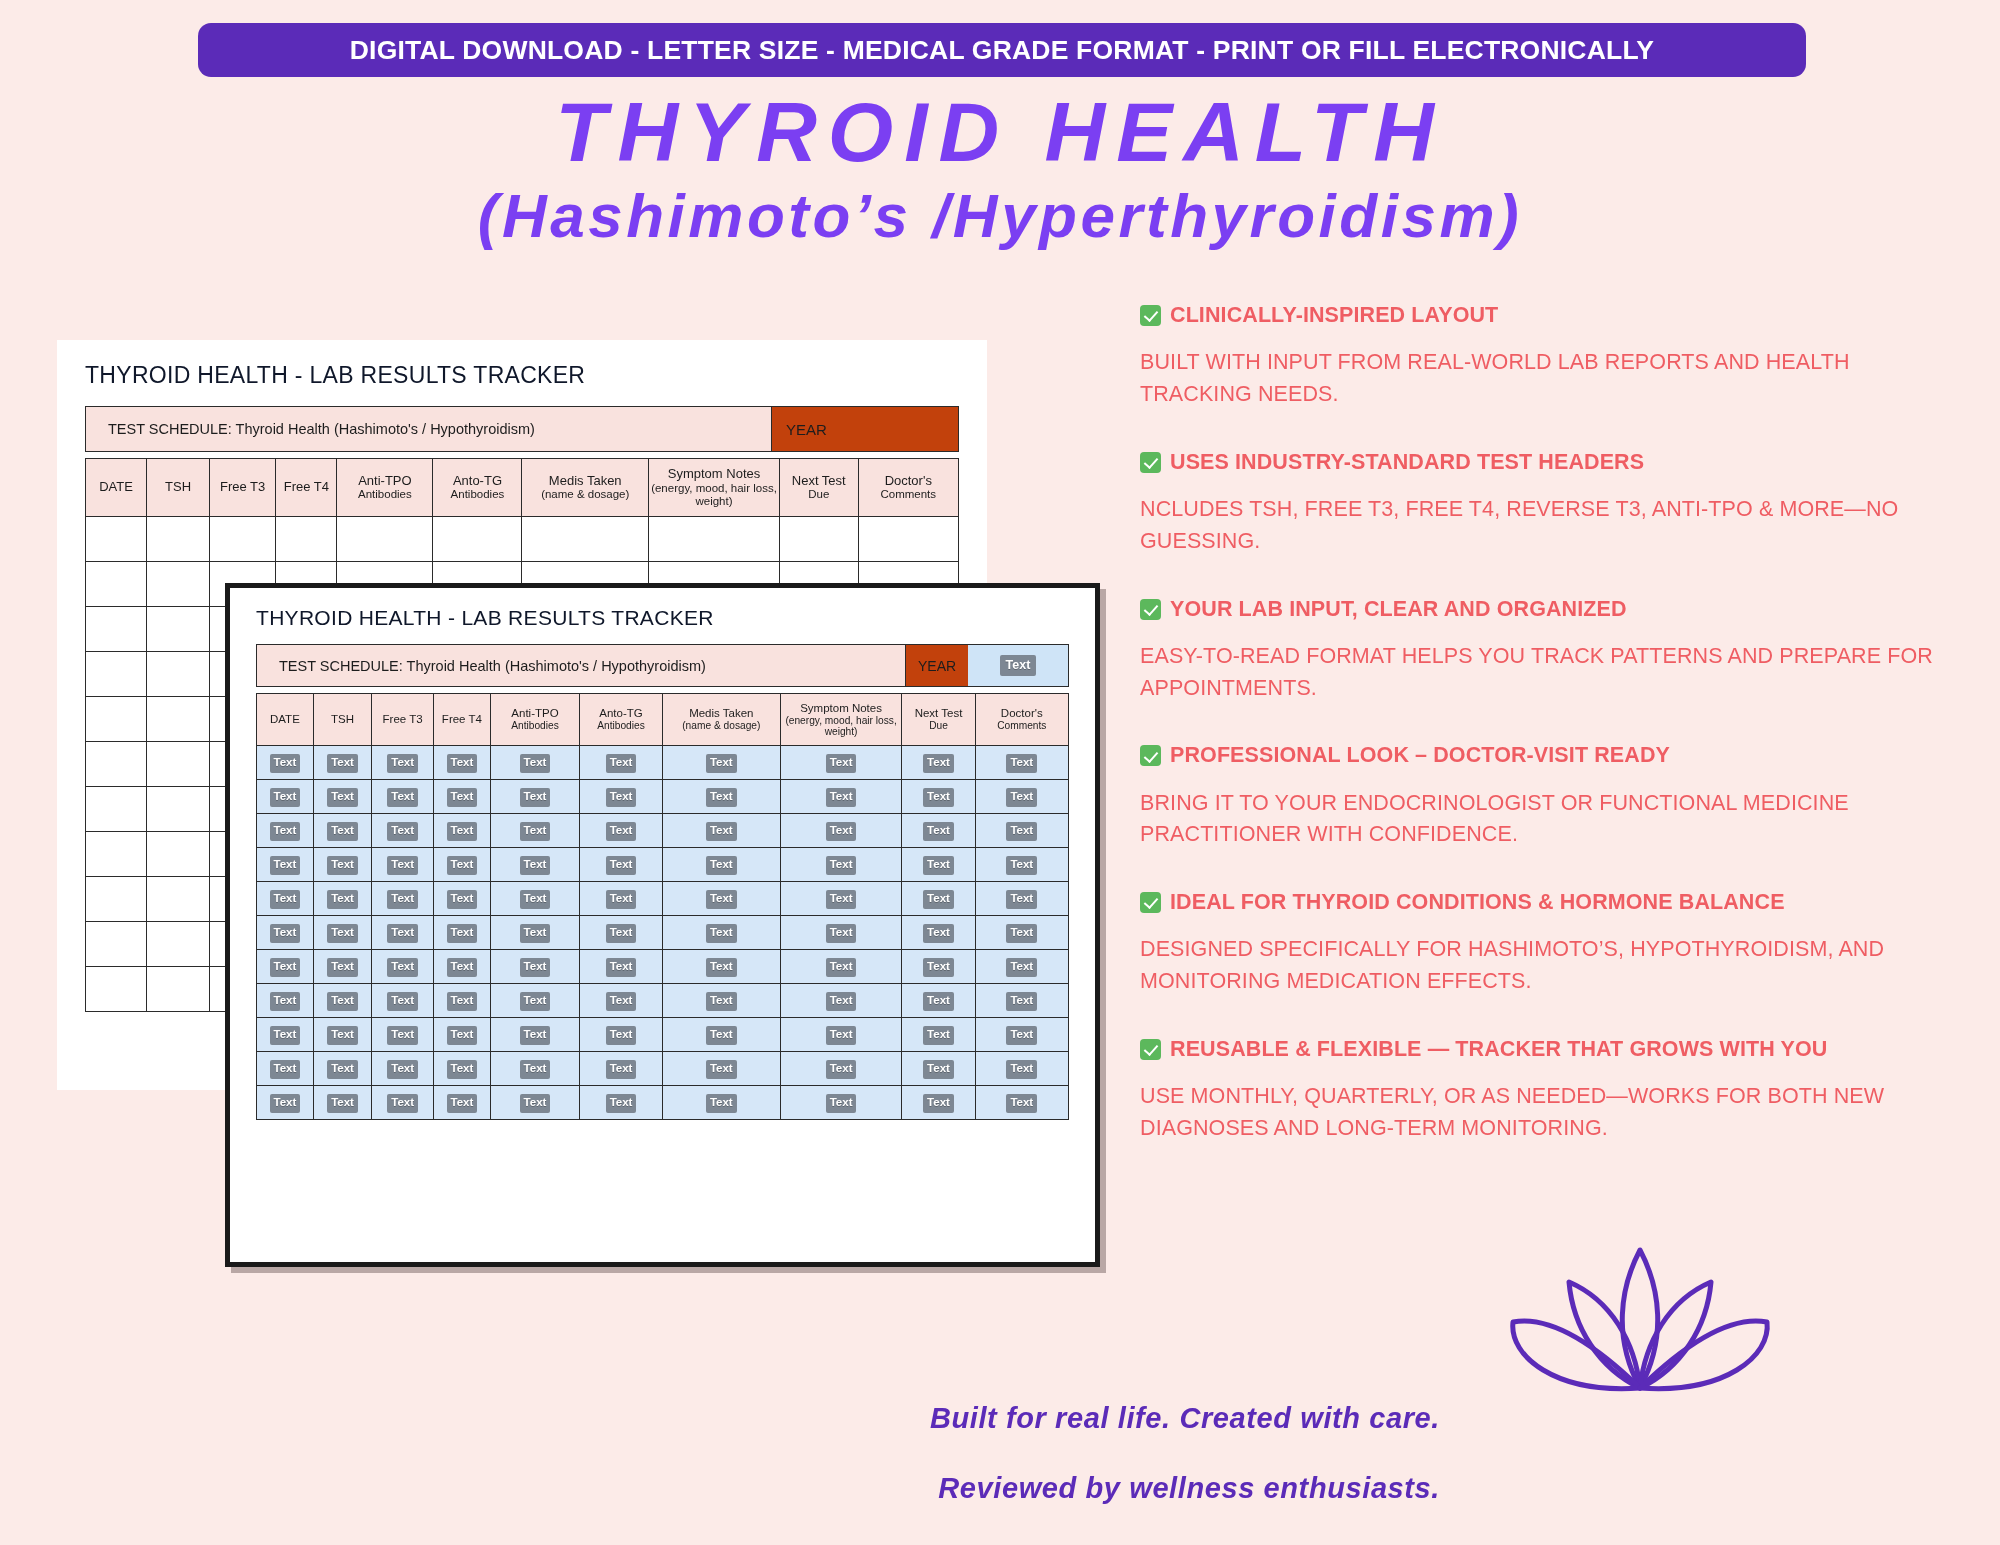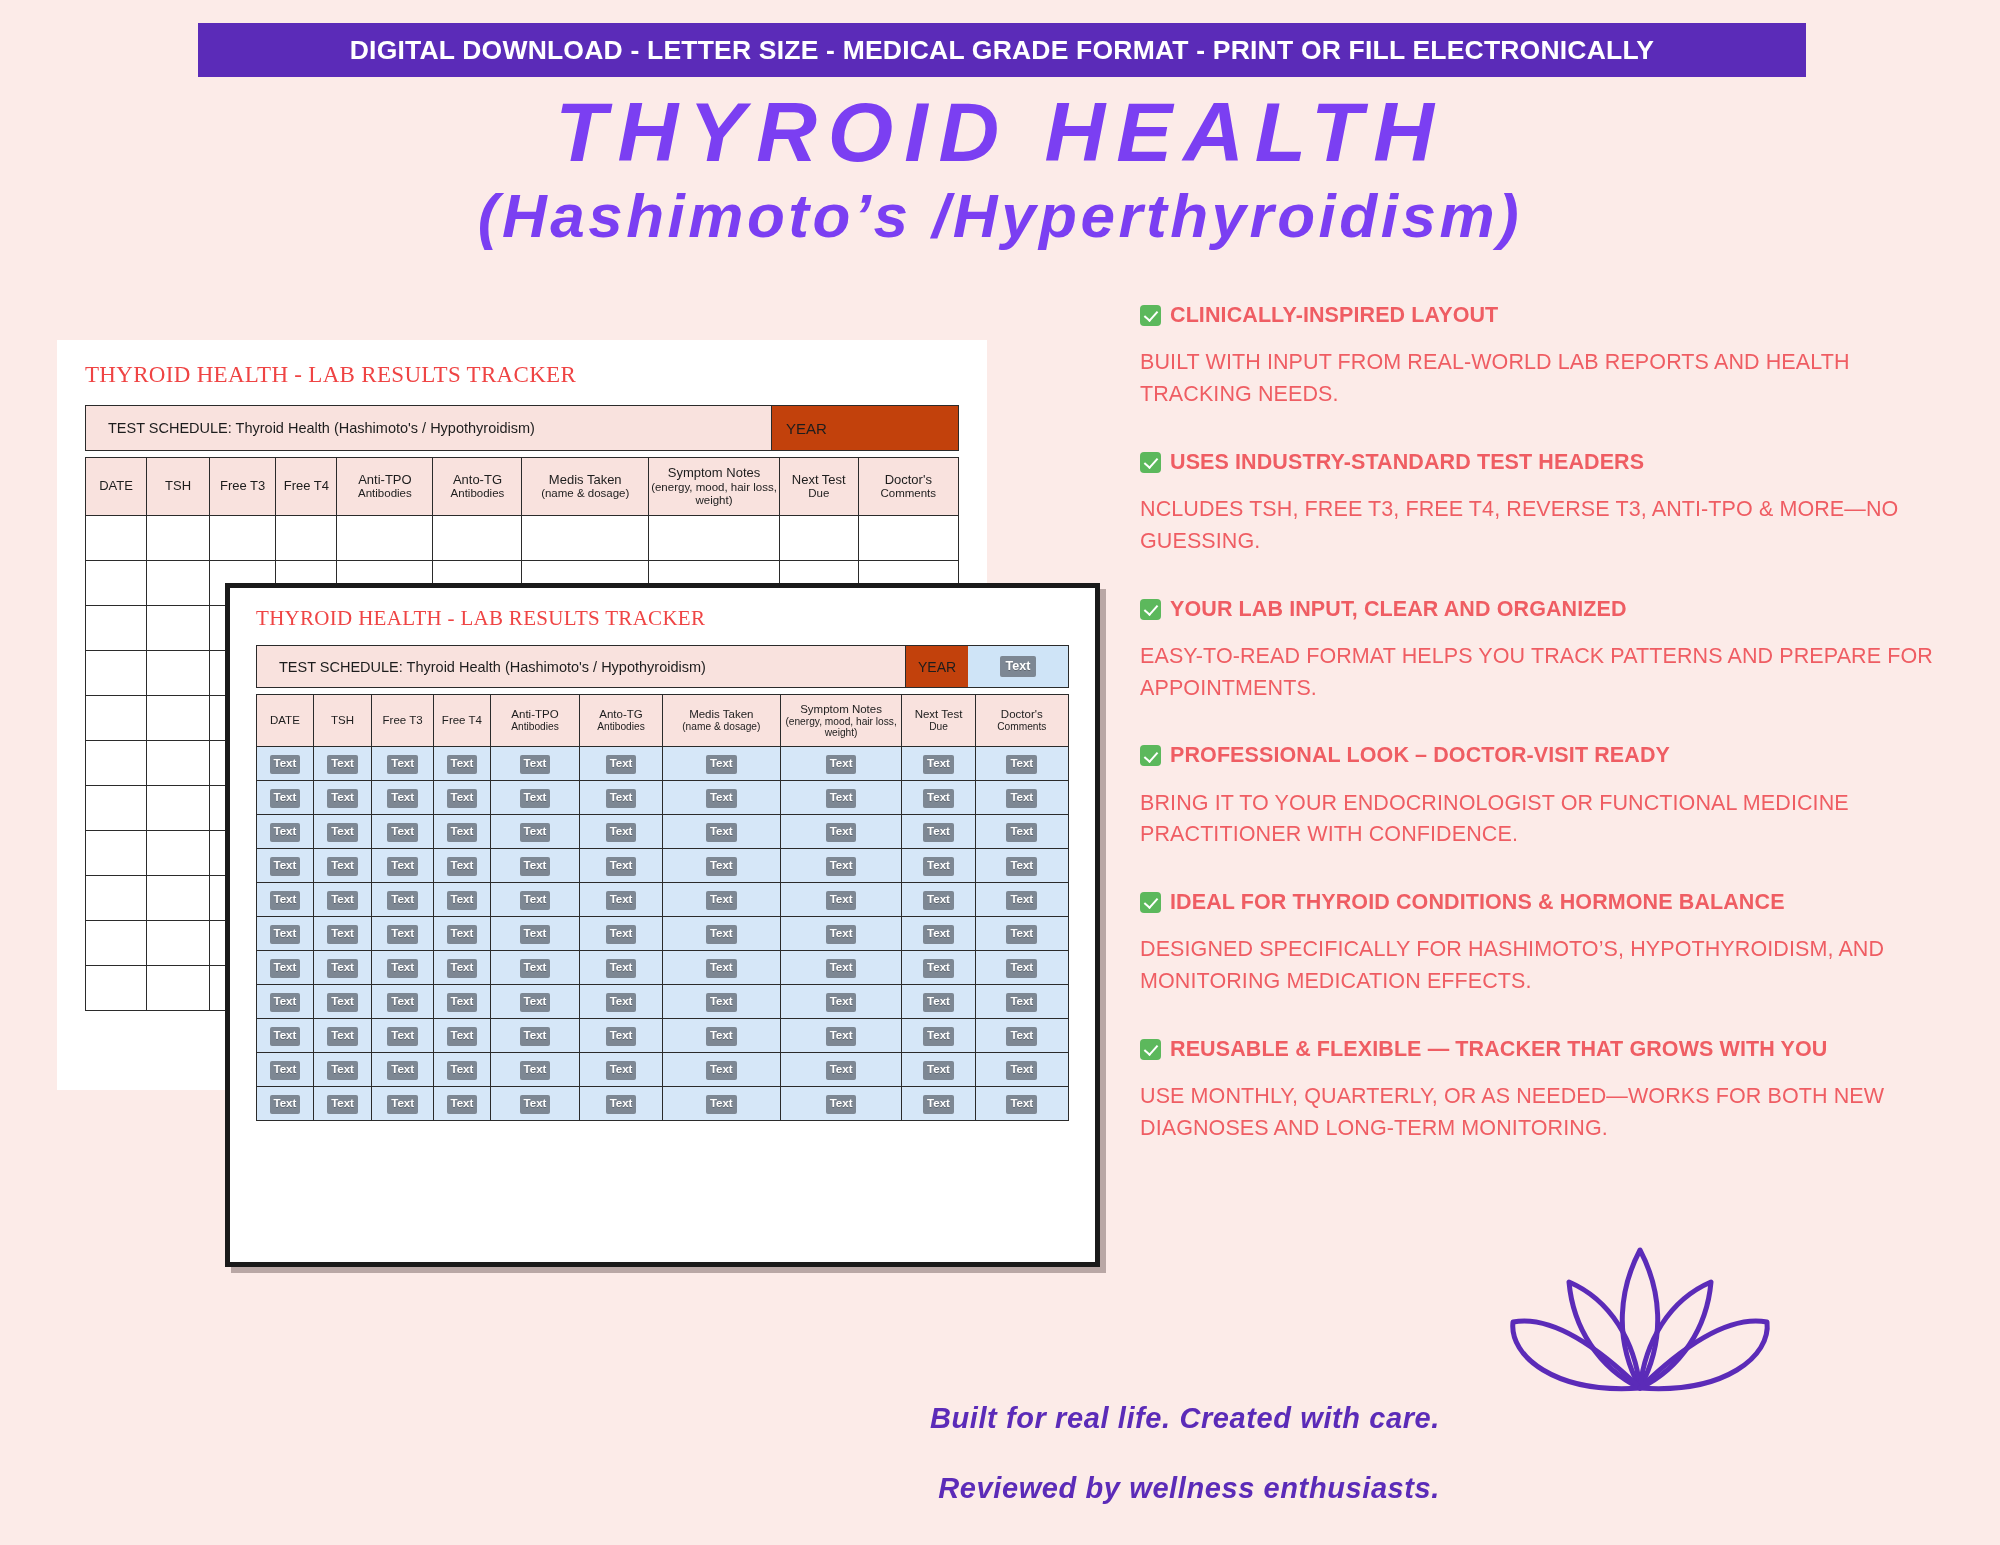--- a/index.html
+++ b/index.html
@@ -9,21 +9,21 @@
     font-family: "Liberation Sans", sans-serif;
     overflow: hidden;
   }
   #stage { position: relative; width: 2000px; height: 1545px; }
 
   
   #banner {
     position: absolute; left: 198px; top: 23px;
     width: 1608px; height: 54px;
     background: #5b2bb8;
-    display: flex; align-items: center; justify-content: center;
+    display: flex; align-items: center; justify-content: center; border-radius: 13px;
   }
   #banner-text {
     color: #ffffff;
     font-size: 26.5px;
     font-weight: bold;
     letter-spacing: 0.2px;
     white-space: nowrap;
     font-family: "Liberation Sans", sans-serif;
   }
 
@@ -64,25 +64,25 @@
     width: 875px; height: 684px;
     border: 5px solid #1a1a1a;
     box-shadow: 6px 6px 0 rgba(60,40,40,0.35);
   }
 
   .doc-inner { padding: 22px 28px 0 28px; }
   #doc-front .doc-inner { padding: 18px 26px 0 26px; }
 
   .doc-title {
     font-size: 23px;
-    color: #ef4444;
+    color: #0f172a;
     letter-spacing: 0.3px;
     font-weight: normal;
     margin-bottom: 17px;
-    font-family: Liberation Serif, serif;
+    font-family: Liberation Sans, sans-serif;
   }
   #doc-front .doc-title { font-size: 21px; margin-bottom: 14px; }
 
   
   .sched-row {
     display: flex;
     border: 1.6px solid #2b2b2b;
     height: 46px;
   }
   #doc-front .sched-row { height: 43px; }

